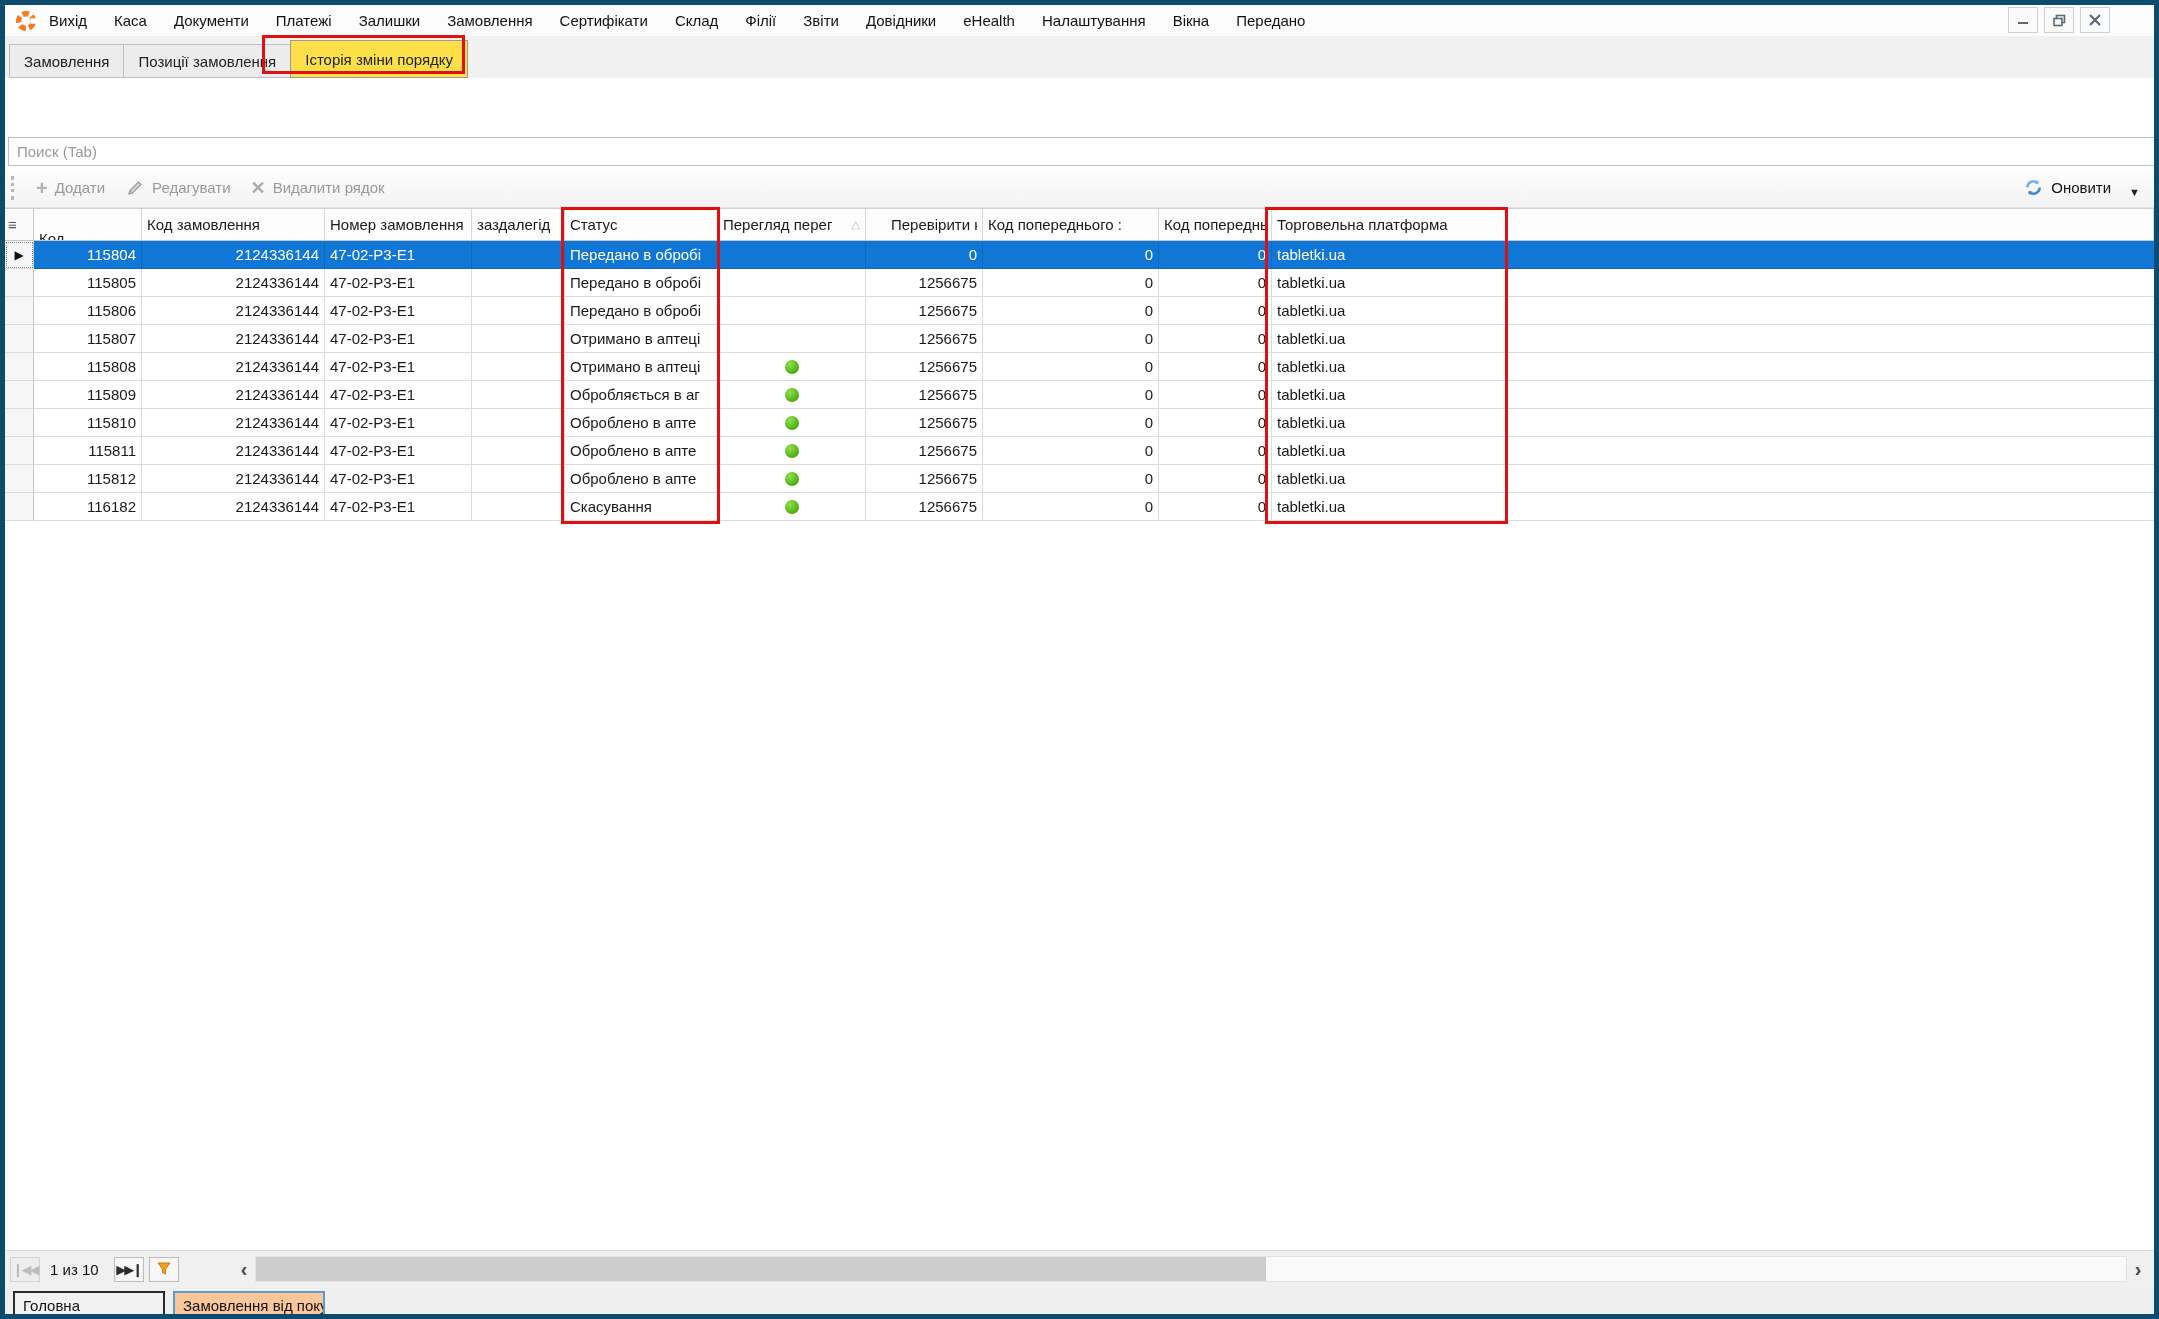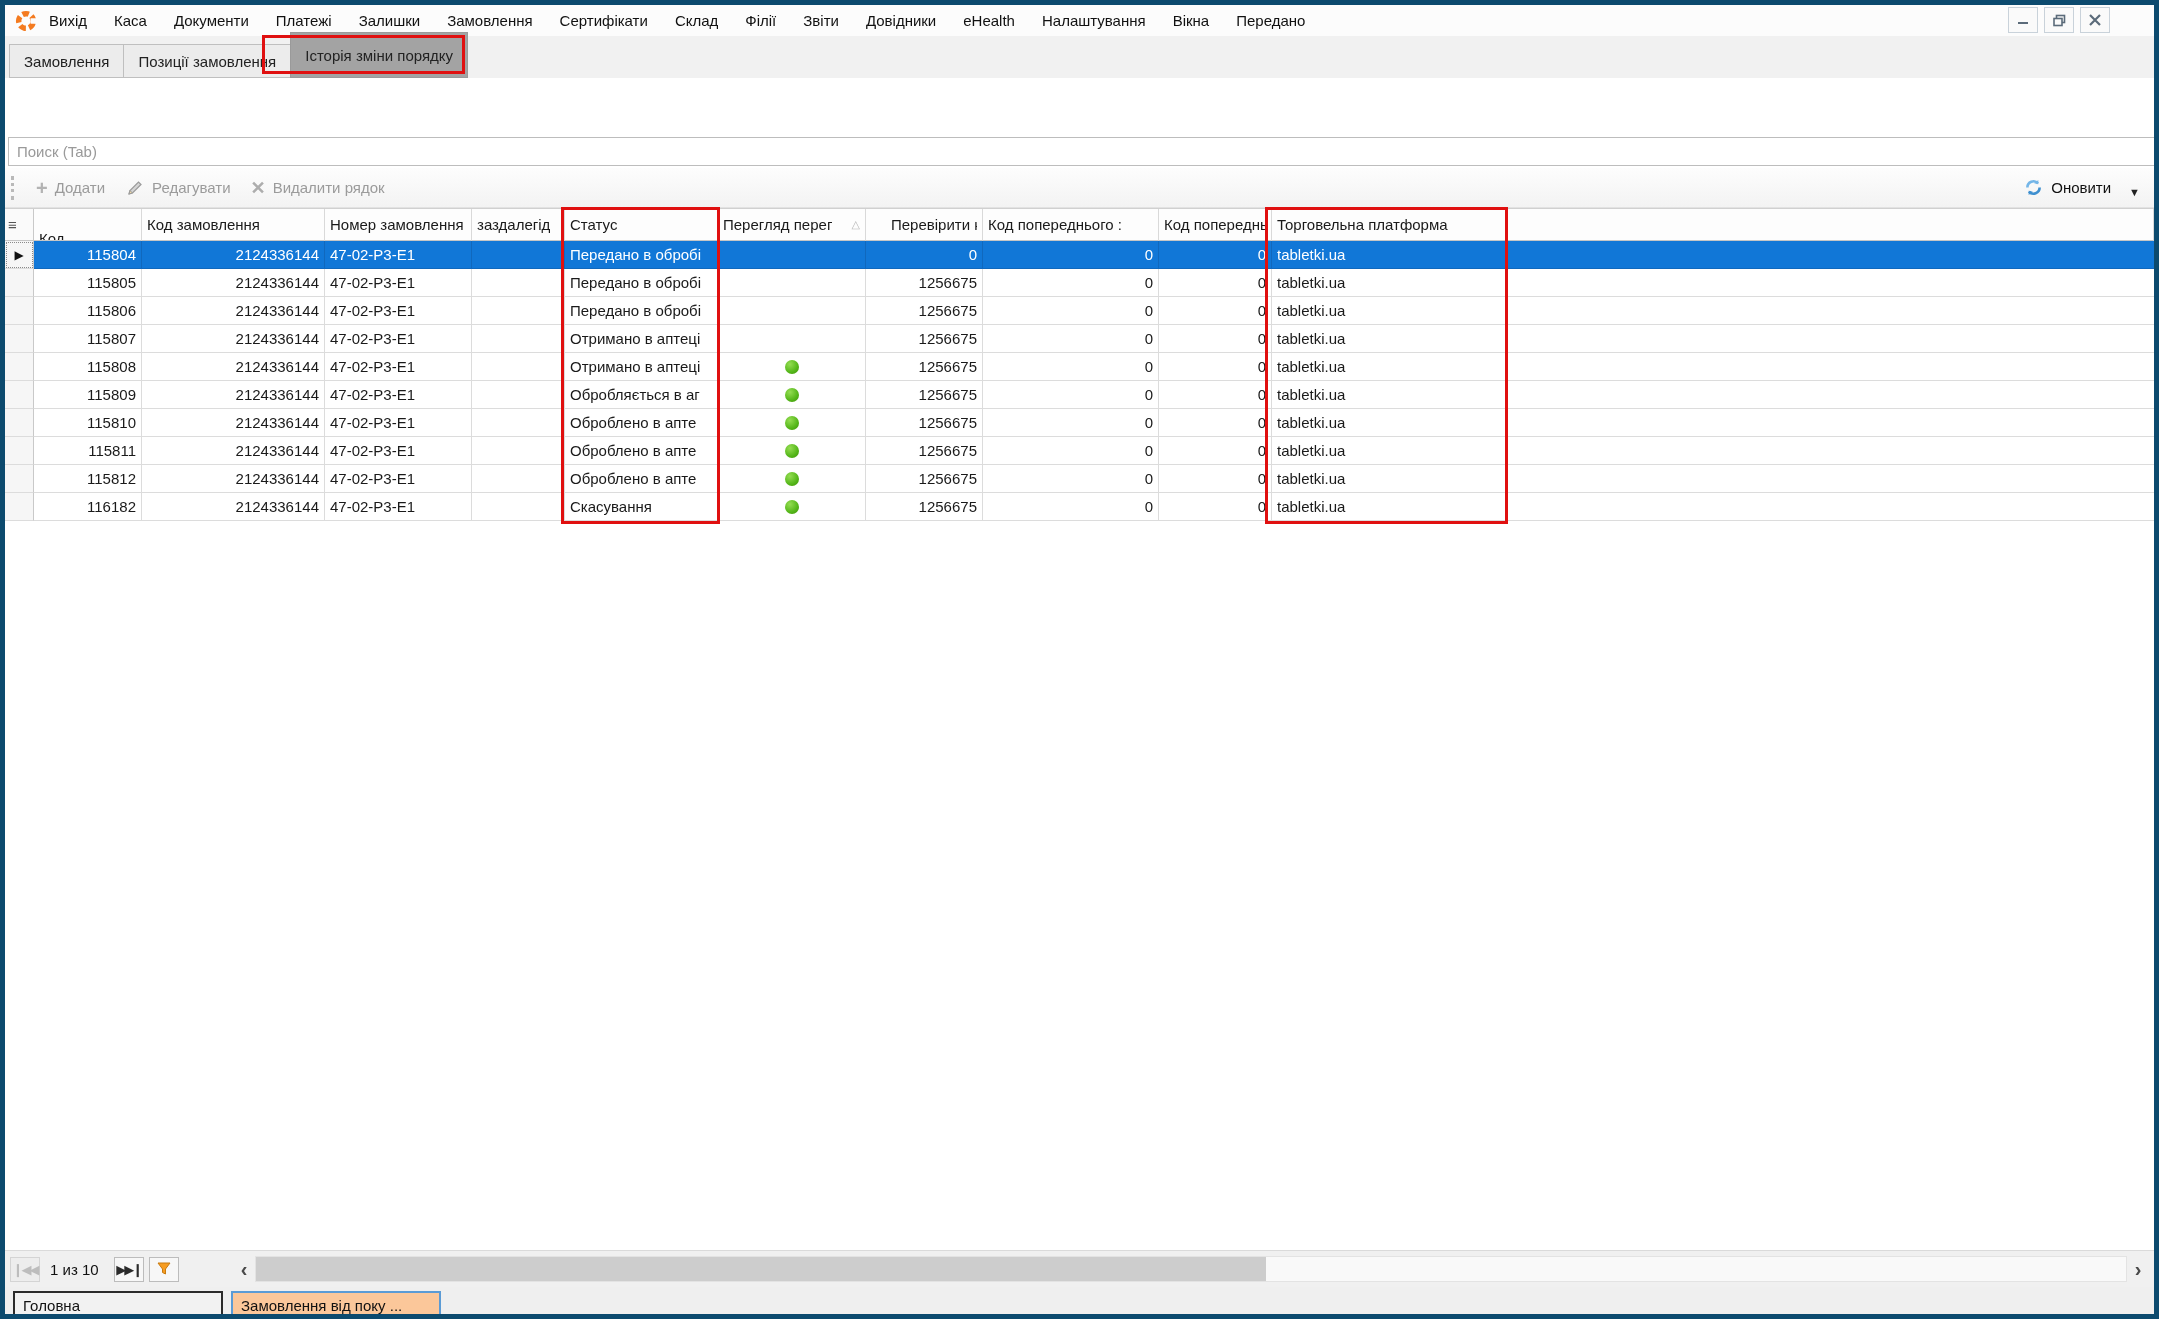--- a/index.html
+++ b/index.html
@@ -29,21 +29,21 @@
   .doctabs {
     position:absolute; left:0; top:31px; width:100%; height:42px;
     background:#f1f1f1; display:flex; align-items:flex-end; padding:4px 0 0 4px;
   }
   .doc-tab {
     height:34px; display:flex; align-items:center; padding:0 14px;
     font-size:15px; color:#222; background:#ececec; border:1px solid #bfbfbf;
     border-right:none; white-space:nowrap;
   }
   .doc-tab:last-child { border-right:1px solid #bfbfbf; }
-  .doc-tab.active { background:#a3a3a3; height:46px; border:1px solid #9a9a9a; }
+  .doc-tab.active { background:#fde047; height:38px; border:1px solid #9a9a9a; }
 
   
   .banner {
     position:absolute; left:0; top:73px; width:100%; height:58px;
     background:#f7c9a3; display:flex; align-items:center; padding-left:12px;
   }
   .banner-title {
     font-size:39px; font-weight:bold; color:#151515; letter-spacing:-0.5px; white-space:nowrap;
   }
 
@@ -129,21 +129,21 @@
     color:#4a4a4a; font-size:20px; font-weight:bold; }
   .scroll-track { flex:1; height:26px; background:#f9f9f9; border:1px solid #e3e3e3; position:relative; }
   .scroll-thumb { position:absolute; left:0; top:0; height:24px; width:54%; background:#cdcdcd; }
 
   
   .taskbar {
     position:absolute; left:0; top:1282px; width:100%; height:37px;
     background:#efefef; display:flex; align-items:center; gap:8px; padding-left:8px;
   }
   .task-tab {
-    width:210px; height:30px; display:flex; align-items:center; padding:0 8px;
+    width:152px; height:30px; display:flex; align-items:center; padding:0 8px;
     font-size:15px; color:#111; background:#f2f2f2; border:2px solid #2b2b2b; white-space:nowrap; overflow:hidden;
   }
   .task-tab.active { background:#fbc79a; border:2px solid #5b9bd5; }
 
   .icon-svg { display:block; }
 </style>
 </head>
 <body>
 
 <div id="app">

